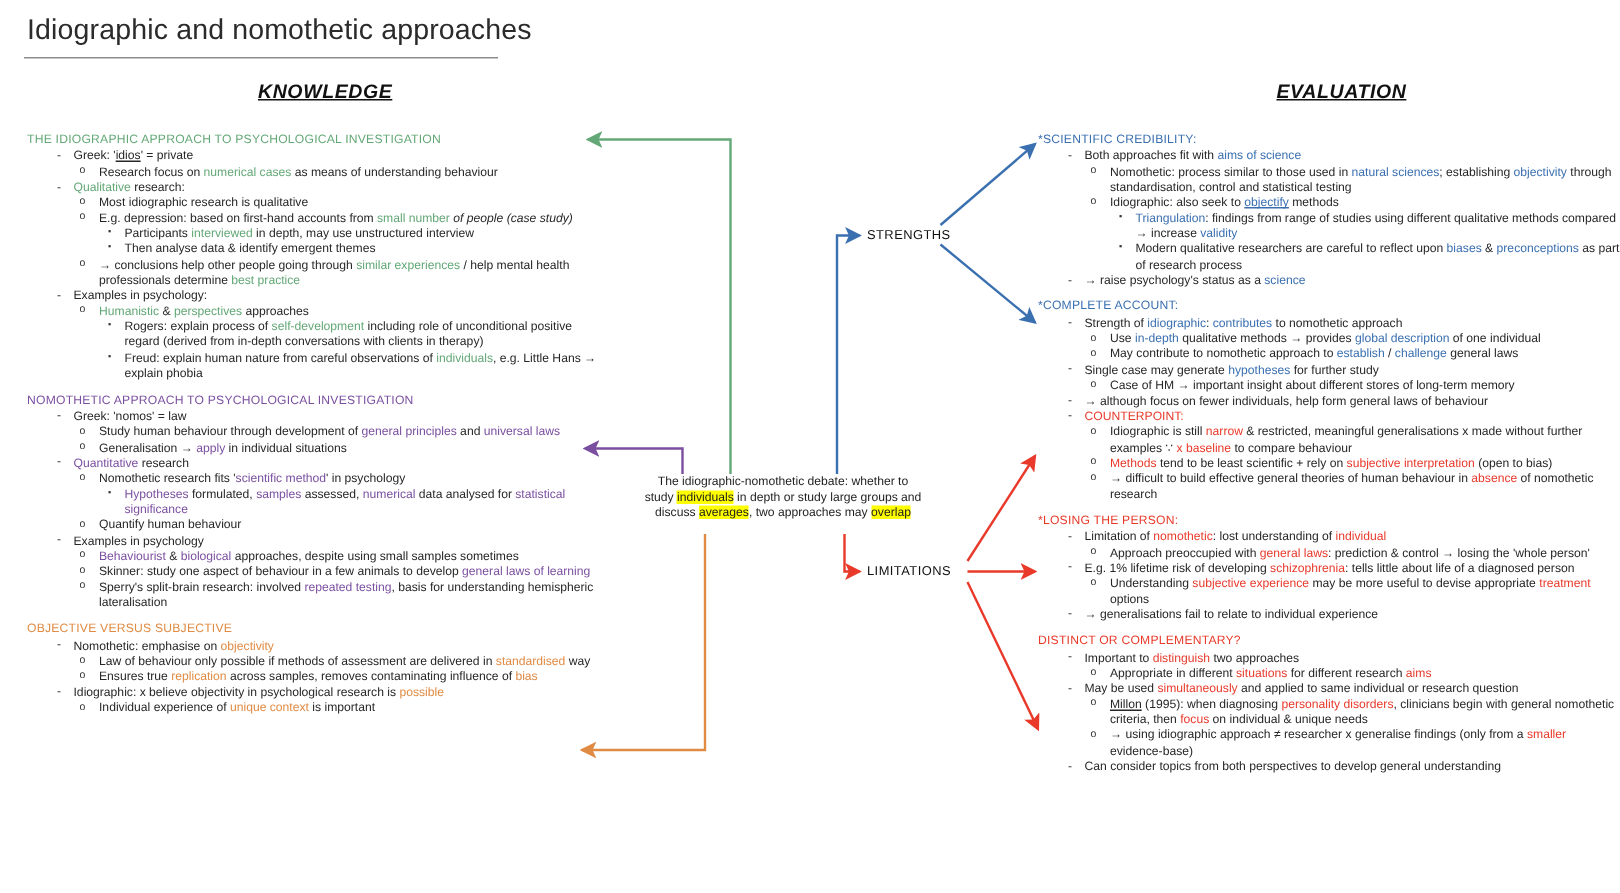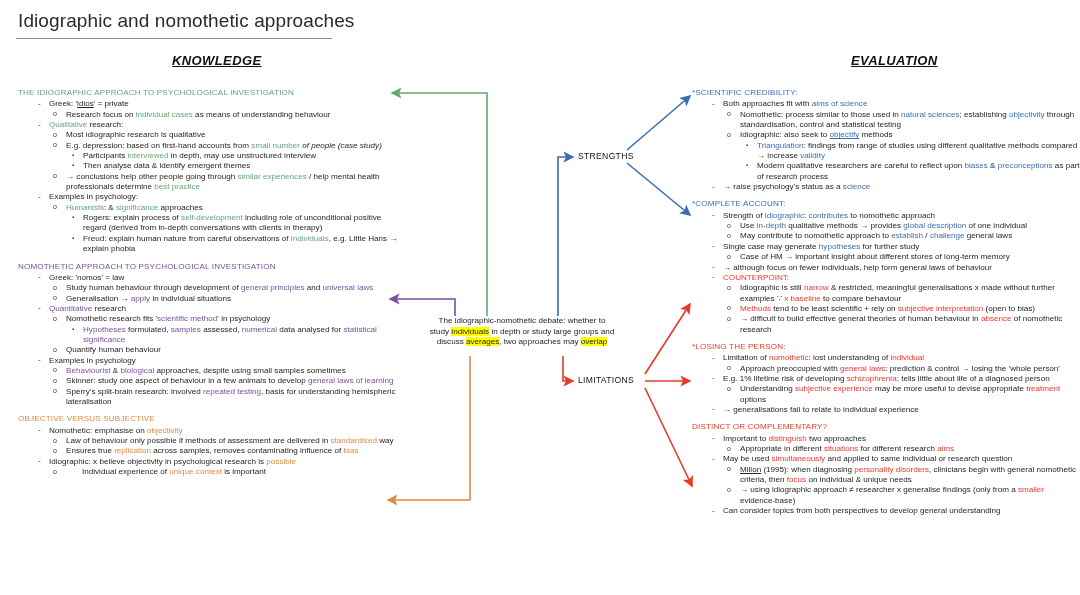--- a/index.html
+++ b/index.html
@@ -122,29 +122,29 @@
   </div>
 
   <div class="node" id="node-strengths">STRENGTHS</div>
   <div class="node" id="node-limitations">LIMITATIONS</div>
 
   <div class="col" id="left-col">
     <div class="sec">
         <div class="sec-title" style="color: rgb(100, 168, 119);">THE IDIOGRAPHIC APPROACH TO PSYCHOLOGICAL INVESTIGATION</div>
         <ul>
           <li class="lv1"><span class="bl">-</span><span style="color: rgb(38, 38, 38);">Greek: '</span><span class="u" style="color: rgb(38, 38, 38);">idios</span><span style="color: rgb(38, 38, 38);">' = private</span></li>
-          <li class="lv2"><span class="bl">o</span><span style="color: rgb(38, 38, 38);">Research focus on </span><span style="color: rgb(100, 168, 119);">individual cases</span><span style="color: rgb(38, 38, 38);"> as means of understanding behaviour</span></li>
+          <li class="lv2"><span class="bl">o</span><span style="color: rgb(38, 38, 38);">Research focus on </span><span style="color: rgb(100, 168, 119);">numerical cases</span><span style="color: rgb(38, 38, 38);"> as means of understanding behaviour</span></li>
           <li class="lv1"><span class="bl">-</span><span style="color: rgb(100, 168, 119);">Qualitative</span><span style="color: rgb(38, 38, 38);"> research:</span></li>
           <li class="lv2"><span class="bl">o</span><span style="color: rgb(38, 38, 38);">Most idiographic research is qualitative</span></li>
           <li class="lv2"><span class="bl">o</span><span style="color: rgb(38, 38, 38);">E.g. depression: based on first-hand accounts from </span><span style="color: rgb(100, 168, 119);">small number</span><span style="color: rgb(38, 38, 38); font-style: italic;"> of people (case study)</span></li>
           <li class="lv3"><span class="bl">▪</span><span style="color: rgb(38, 38, 38);">Participants </span><span style="color: rgb(100, 168, 119);">interviewed</span><span style="color: rgb(38, 38, 38);"> in depth, may use unstructured interview</span></li>
           <li class="lv3"><span class="bl">▪</span><span style="color: rgb(38, 38, 38);">Then analyse data &amp; identify emergent themes</span></li>
           <li class="lv2"><span class="bl">o</span><span style="color: rgb(38, 38, 38);">→ conclusions help other people going through </span><span style="color: rgb(100, 168, 119);">similar experiences</span><span style="color: rgb(38, 38, 38);"> / help mental health professionals determine </span><span style="color: rgb(100, 168, 119);">best practice</span></li>
           <li class="lv1"><span class="bl">-</span><span style="color: rgb(38, 38, 38);">Examples in psychology:</span></li>
-          <li class="lv2"><span class="bl">o</span><span style="color: rgb(100, 168, 119);">Humanistic</span><span style="color: rgb(38, 38, 38);"> &amp; </span><span style="color: rgb(100, 168, 119);">significance</span><span style="color: rgb(38, 38, 38);"> approaches</span></li>
+          <li class="lv2"><span class="bl">o</span><span style="color: rgb(100, 168, 119);">Humanistic</span><span style="color: rgb(38, 38, 38);"> &amp; </span><span style="color: rgb(100, 168, 119);">perspectives</span><span style="color: rgb(38, 38, 38);"> approaches</span></li>
           <li class="lv3"><span class="bl">▪</span><span style="color: rgb(38, 38, 38);">Rogers: explain process of </span><span style="color: rgb(100, 168, 119);">self-development</span><span style="color: rgb(38, 38, 38);"> including role of unconditional positive regard (derived from in-depth conversations with clients in therapy)</span></li>
           <li class="lv3"><span class="bl">▪</span><span style="color: rgb(38, 38, 38);">Freud: explain human nature from careful observations of </span><span style="color: rgb(100, 168, 119);">individuals</span><span style="color: rgb(38, 38, 38);">, e.g. Little Hans → explain phobia</span></li>
         </ul>
       </div>
     <div style="height:7px"></div>
     <div class="sec">
         <div class="sec-title" style="color: rgb(123, 79, 160);">NOMOTHETIC APPROACH TO PSYCHOLOGICAL INVESTIGATION</div>
         <ul>
           <li class="lv1"><span class="bl">-</span><span style="color: rgb(38, 38, 38);">Greek: 'nomos' = law</span></li>
           <li class="lv2"><span class="bl">o</span><span style="color: rgb(38, 38, 38);">Study human behaviour through development of </span><span style="color: rgb(123, 79, 160);">general principles</span><span style="color: rgb(38, 38, 38);"> and </span><span style="color: rgb(123, 79, 160);">universal laws</span></li>
@@ -160,21 +160,21 @@
         </ul>
       </div>
     <div style="height:7px"></div>
     <div class="sec">
         <div class="sec-title" style="color: rgb(224, 139, 68);">OBJECTIVE VERSUS SUBJECTIVE</div>
         <ul>
           <li class="lv1"><span class="bl">-</span><span style="color: rgb(38, 38, 38);">Nomothetic: emphasise on </span><span style="color: rgb(224, 139, 68);">objectivity</span></li>
           <li class="lv2"><span class="bl">o</span><span style="color: rgb(38, 38, 38);">Law of behaviour only possible if methods of assessment are delivered in </span><span style="color: rgb(224, 139, 68);">standardised</span><span style="color: rgb(38, 38, 38);"> way</span></li>
           <li class="lv2"><span class="bl">o</span><span style="color: rgb(38, 38, 38);">Ensures true </span><span style="color: rgb(224, 139, 68);">replication</span><span style="color: rgb(38, 38, 38); text-align: right;"> across samples, removes contaminating influence of </span><span style="color: rgb(224, 139, 68);">bias</span></li>
           <li class="lv1"><span class="bl">-</span><span style="color: rgb(38, 38, 38);">Idiographic: x believe objectivity in psychological research is </span><span style="color: rgb(224, 139, 68);">possible</span></li>
-          <li class="lv2"><span class="bl">o</span><span style="color: rgb(38, 38, 38); margin-left: 16px;">Individual experience of </span><span style="color: rgb(224, 139, 68);">unique context</span><span style="color: rgb(38, 38, 38);"> is important</span></li>
+          <li class="lv2"><span class="bl">o</span><span style="color: rgb(38, 38, 38);">Individual experience of </span><span style="color: rgb(224, 139, 68);">unique context</span><span style="color: rgb(38, 38, 38);"> is important</span></li>
         </ul>
       </div>
   </div>
 
   <div class="col" id="right-col">
     <div class="sec">
         <div class="sec-title" style="color: rgb(58, 111, 176);">*SCIENTIFIC CREDIBILITY:</div>
         <ul>
           <li class="lv1"><span class="bl">-</span><span style="color: rgb(38, 38, 38);">Both approaches fit with </span><span style="color: rgb(58, 111, 176);">aims of science</span></li>
           <li class="lv2"><span class="bl">o</span><span style="color: rgb(38, 38, 38);">Nomothetic: process  similar to those used in </span><span style="color: rgb(58, 111, 176);">natural sciences</span><span style="color: rgb(38, 38, 38);">; establishing </span><span style="color: rgb(58, 111, 176);">objectivity</span><span style="color: rgb(38, 38, 38);"> through standardisation, control and statistical testing</span></li>

